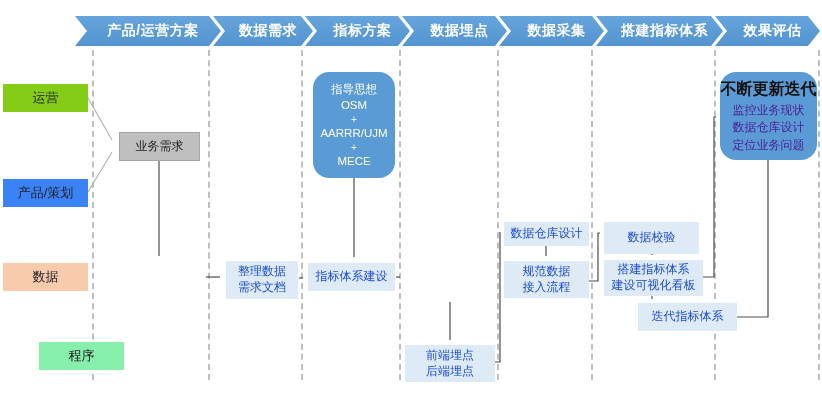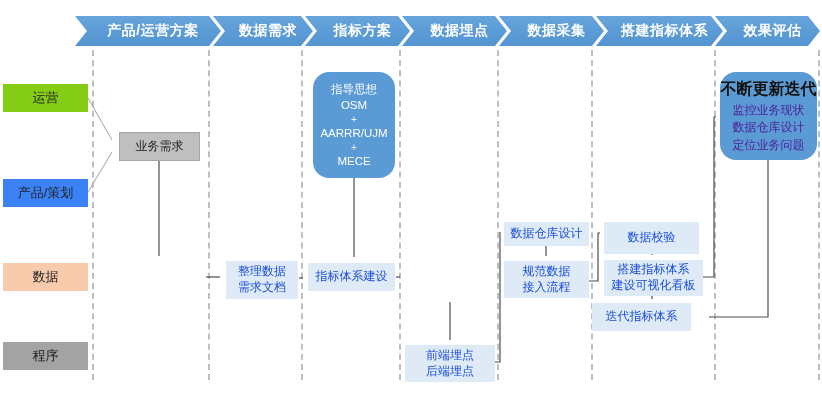--- a/index.html
+++ b/index.html
@@ -22,21 +22,21 @@
 
   
   .lane{
     position:absolute;left:3px;width:85px;height:28px;
     display:flex;align-items:center;justify-content:center;
     font-size:13px;color:#222222;
   }
   .lane-ops{background:#84cc16;}
   .lane-product{background:#3b82f6;}
   .lane-data{background:#f8cbad;}
-  .lane-dev{background:#a3a3a3;}
+  .lane-dev{background:#86efac;margin-left:36px;}
 
   
   .box{
     position:absolute;background:#deebf7;color:#1d4ed8;
     display:flex;flex-direction:column;align-items:center;justify-content:center;
     font-size:12px;line-height:1.32;text-align:center;white-space:nowrap;
   }
   .box-gray{
     position:absolute;background:#bfbfbf;border:1px solid #a6a6a6;color:#222222;
     display:flex;align-items:center;justify-content:center;font-size:12px;box-sizing:border-box;
@@ -141,21 +141,21 @@
     <span>接入流程</span>
   </div>
 
   <div class="box" style="left:604px;top:222px;width:95px;height:32px">数据校验</div>
 
   <div class="box" style="left:604px;top:260px;width:99px;height:36px">
     <span>搭建指标体系</span>
     <span>建设可视化看板</span>
   </div>
 
-  <div class="box" style="left:592px;top:303px;width:99px;height:28px">迭代指标体系</div>
+  <div class="box" style="left:638px;top:303px;width:99px;height:28px">迭代指标体系</div>
 
   <div class="bubble bubble-eval" style="left:720px;top:72px;width:97px;height:88px">
     <span class="ttl">不断更新迭代</span>
     <span class="ln">监控业务现状</span>
     <span class="ln">数据仓库设计</span>
     <span class="ln">定位业务问题</span>
   </div>
 
 </div>
 

